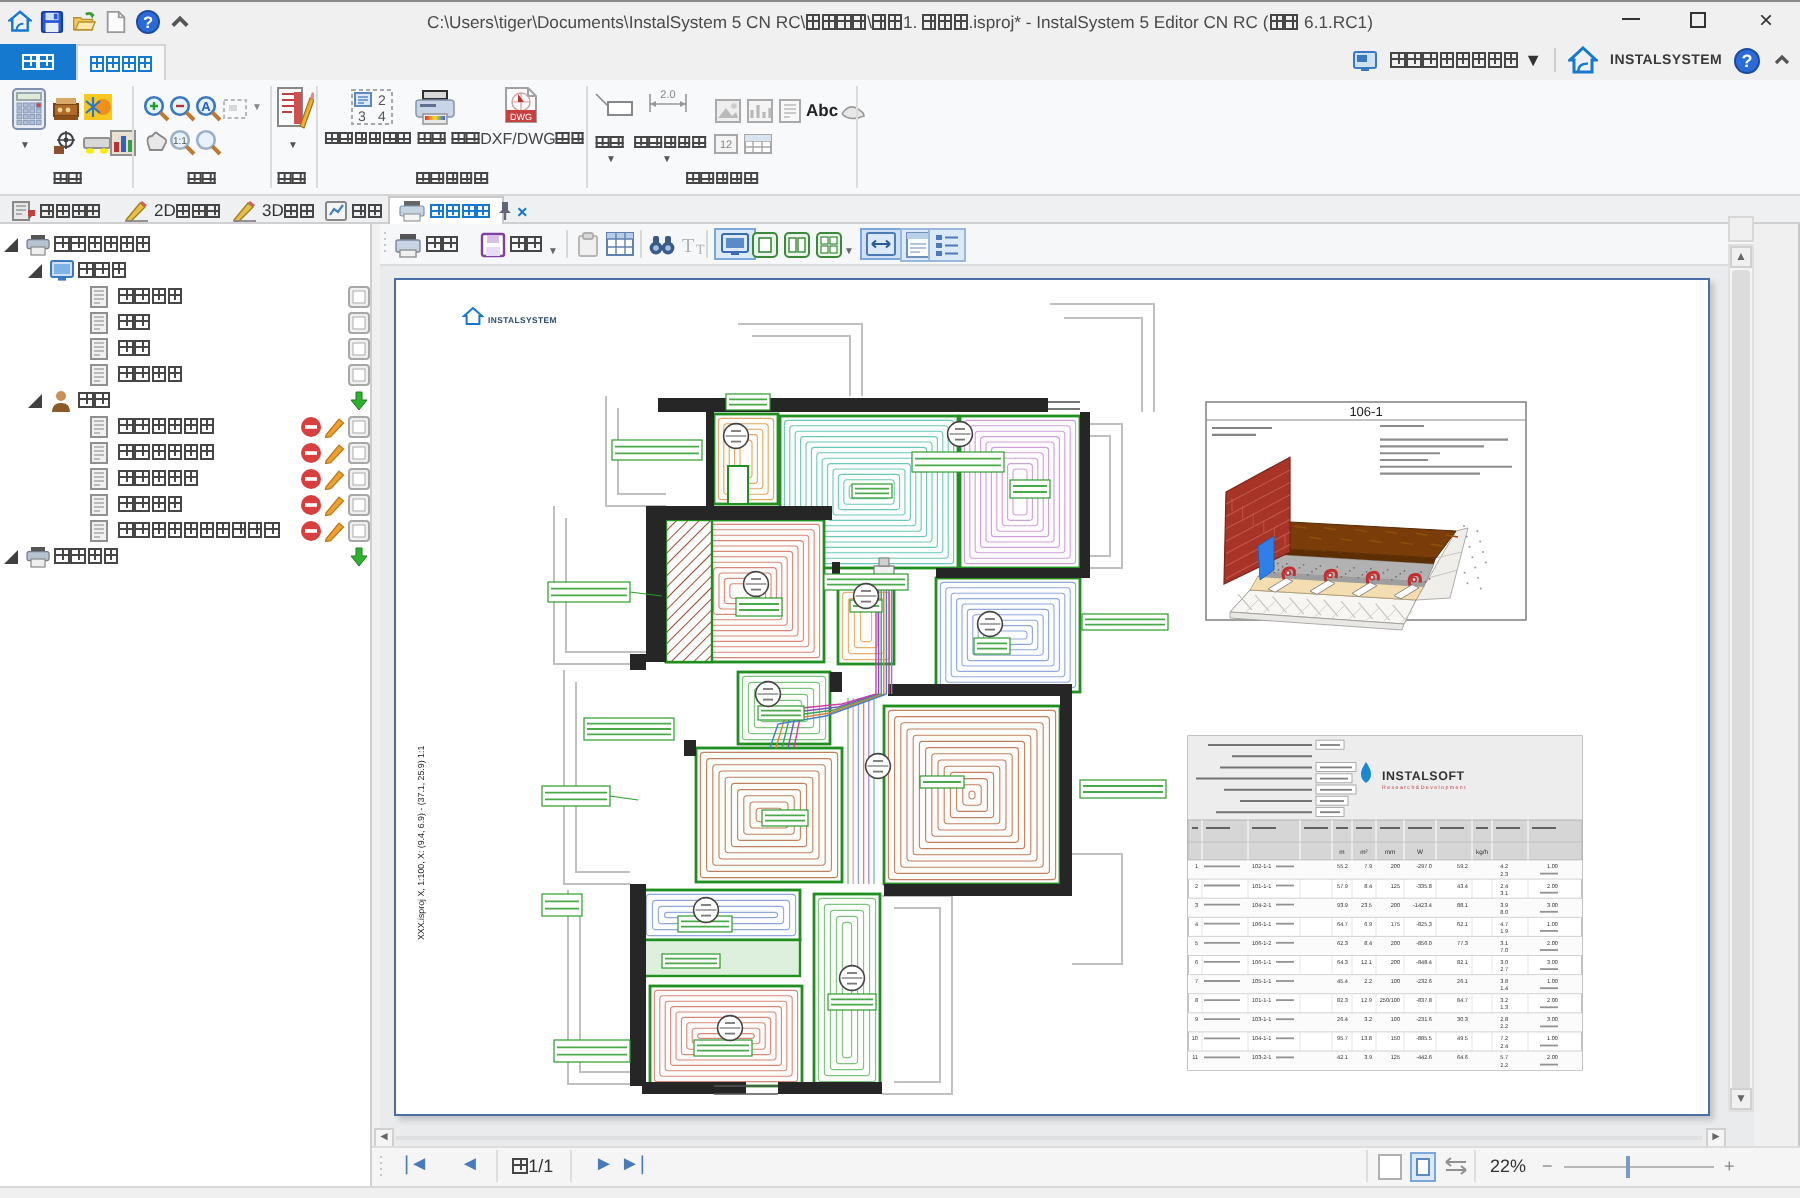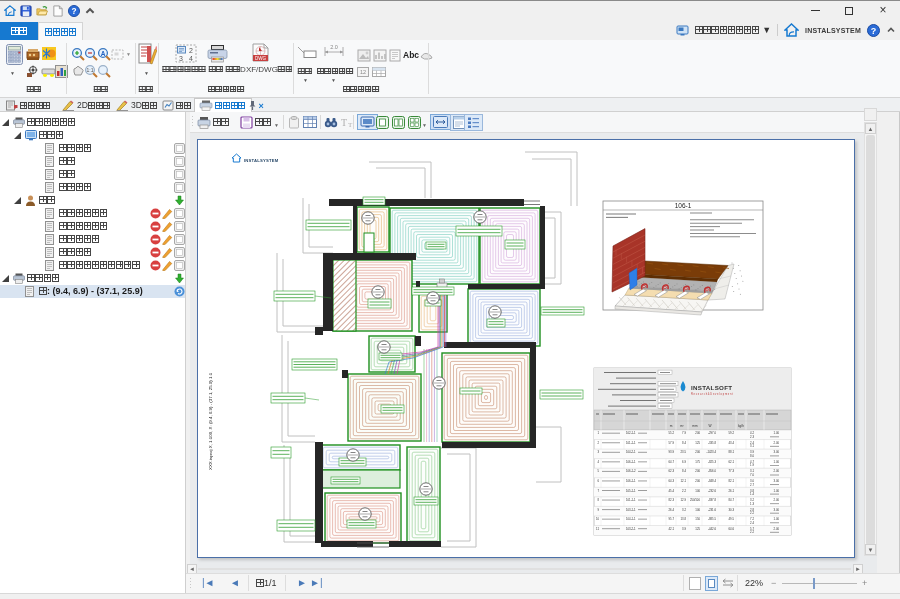--- a/index.html
+++ b/index.html
@@ -72,20 +72,21 @@
           <path d="M7 1 L7 4 L10 4" fill="none" stroke="#9a9a9a"></path>
         </svg>
         <svg width="13" height="13" viewBox="0 0 13 13" style="">
           <circle cx="6.5" cy="6.5" r="6" fill="#2a6bd7" stroke="#1a4aa0"></circle>
           <text x="6.5" y="9.5" font-size="9" font-weight="bold" fill="#fff" text-anchor="middle" font-family="Liberation Sans">?</text>
         </svg>
         <svg width="10" height="10" viewBox="0 0 10 10" style="">
           <path d="M2 6.5 L5 3.5 L8 6.5" fill="none" stroke="#555" stroke-width="1.6"></path>
         </svg>
       </div>
+      <div id="ttext">C:\Users\tiger\Documents\InstalSystem 5 CN RC\<i class="h"></i><i class="h"></i><i class="h"></i><i class="h"></i>\<i class="h"></i><i class="h"></i>1. <i class="h"></i><i class="h"></i><i class="h"></i>.isproj* - InstalSystem 5 Editor CN RC (<i class="h"></i><i class="h"></i> 6.1.RC1)</div>
       <div id="wbtn">
         <div><span style="display:inline-block;width:9px;height:1px;background:#333;vertical-align:3px"></span></div>
         <div><span style="display:inline-block;width:8px;height:8px;border:1px solid #333;vertical-align:-1px"></span></div>
         <div style="font-size:12px;font-weight:400">×</div>
       </div>
     </div>
     <div id="tabrow">
       <div id="ftab"><i class="hw"></i><i class="hw"></i></div>
       <div id="mtab"><i class="hb"></i><i class="hb"></i><i class="hb"></i><i class="hb"></i></div>
       <div id="trright">
@@ -508,32 +509,20 @@
       <div class="trow" style="top:160px;position:absolute;width:100%">
         <div class="exp" style="left:2px"></div>
         <div class="tico" style="left:13px"><svg width="12" height="11" viewBox="0 0 12 11" style="">
             <rect x="2.5" y="0.5" width="7" height="2.5" fill="#555"></rect>
             <rect x="0.5" y="2.8" width="11" height="4.5" rx="1" fill="#b8c4d4" stroke="#707c90" stroke-width=".6"></rect>
             <rect x="2.5" y="6.5" width="7" height="4" fill="#eee" stroke="#888" stroke-width=".6"></rect>
           </svg></div>
         <div class="tlab" style="left:27px;"><i class="h"></i><i class="h"></i><i class="h"></i><i class="h"></i></div>
         <div class="tico" style="left:174px"><svg width="11" height="11" viewBox="0 0 11 11" style="">
             <path d="M5.5 10 L1.5 5 L4 5 L4 1 L7 1 L7 5 L9.5 5 Z" fill="#30b030" stroke="#1a7a1a" stroke-width=".5"></path>
-          </svg></div>
-      </div>
-      <div class="trow" style="top:173px;background:#d9e4f1;position:absolute;width:100%">
-        <div class="tico" style="left:25px"><svg width="9" height="11" viewBox="0 0 9 11" style="">
-            <rect x="0.5" y="0.5" width="8" height="10" fill="#f0f0f0" stroke="#909090"></rect>
-            <path d="M2 2.5 H7 M2 4.5 H7 M2 6.5 H7 M2 8.5 H5" stroke="#a8a8a8" stroke-width=".7"></path>
-          </svg></div>
-        <div class="tlab" style="left:39px;font-weight:bold;"><i class="h"></i>: (9.4, 6.9) - (37.1, 25.9)</div>
-        <div class="tico" style="left:174px"><svg width="11" height="11" viewBox="0 0 11 11" style="">
-            <circle cx="5.5" cy="5.5" r="5" fill="#4a90d8"></circle>
-            <path d="M3 5.5 a2.5 2.5 0 1 1 1 2" fill="none" stroke="#fff" stroke-width="1.1"></path>
-            <path d="M3 4 l0 2 l2 -0.5 z" fill="#fff"></path>
           </svg></div>
       </div>
     </div>
     <div id="pv"></div>
     <div id="ptool" style="position:absolute">
       <div style="position:absolute;left:2px;top:4px;width:3px;height:12px;background:repeating-linear-gradient(#c8c8c8 0 1px,transparent 1px 3px) left/1px 100% no-repeat"></div>
       <div style="position:absolute;left:7px;top:4px;white-space:nowrap"><svg width="14" height="13" viewBox="0 0 14 13" style="">
           <rect x="3" y="1" width="8" height="3" fill="#555"></rect>
           <rect x="1" y="4" width="12" height="6" rx="1" fill="#c8d4e4" stroke="#7888a0" stroke-width=".7"></rect>
           <rect x="3" y="9" width="8" height="3.5" fill="#f0f0f0" stroke="#909090" stroke-width=".7"></rect>

